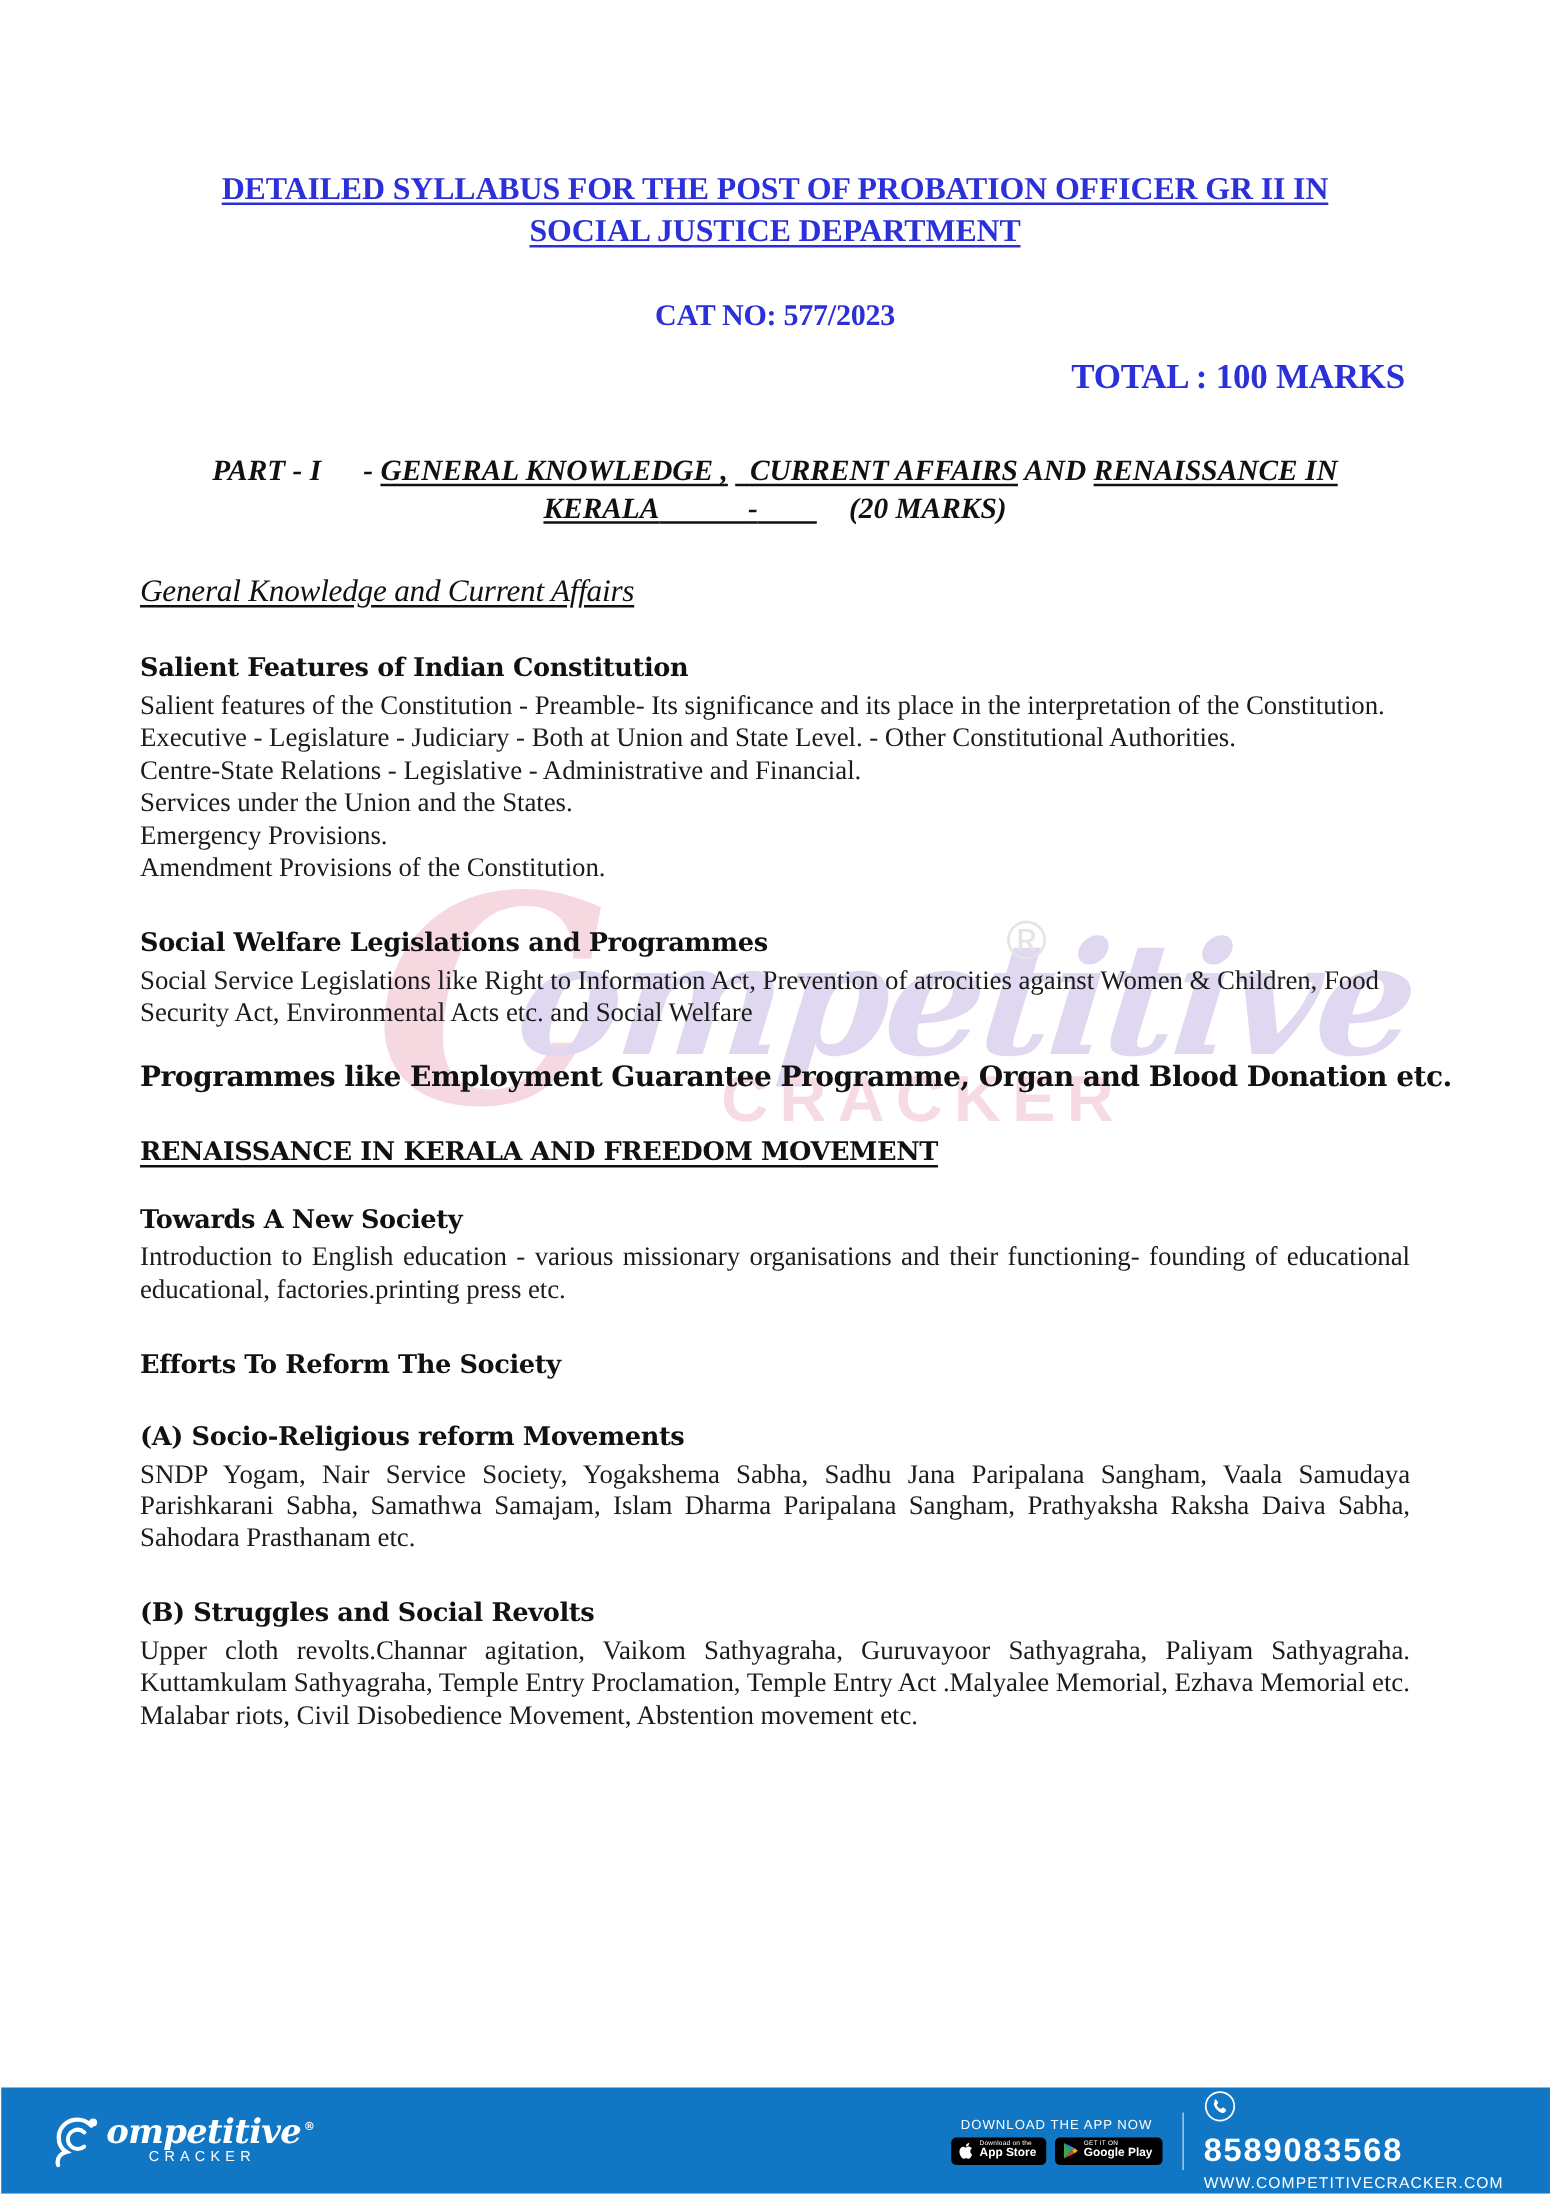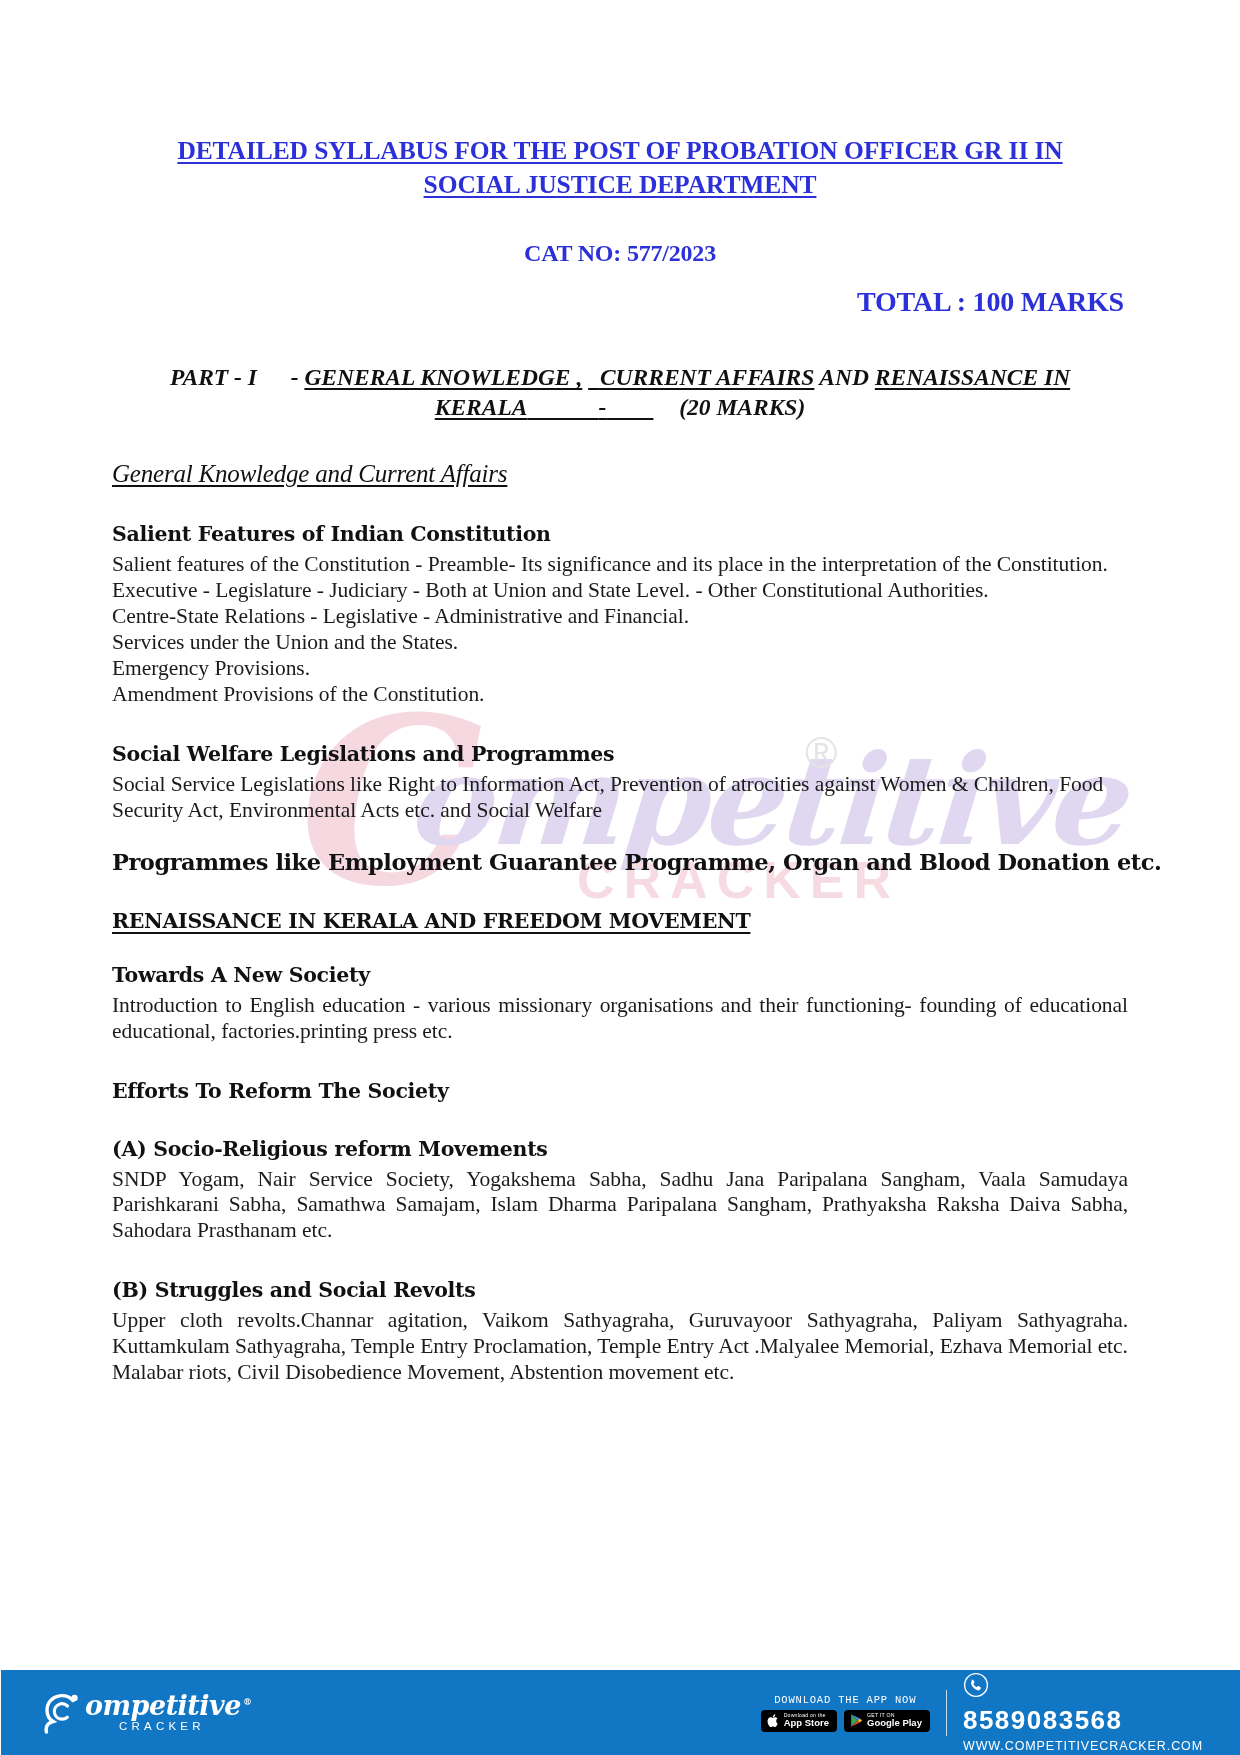--- a/index.html
+++ b/index.html
@@ -231,21 +231,21 @@
     padding-left: 34px;
   }
 
   .footer-right {
     display: flex;
     align-items: center;
     gap: 16px;
   }
   .app-col { text-align: center; }
   .app-now {
-    font-family: Liberation Mono, monospace;
+    font-family: Liberation Sans, sans-serif;
     font-size: 10.5px;
     color: #ffffff;
     letter-spacing: .8px;
     margin-bottom: 4px;
     text-align: center;
   }
   .badges { display: flex; gap: 7px; }
   .badge {
     background: #000;
     border-radius: 4px;

